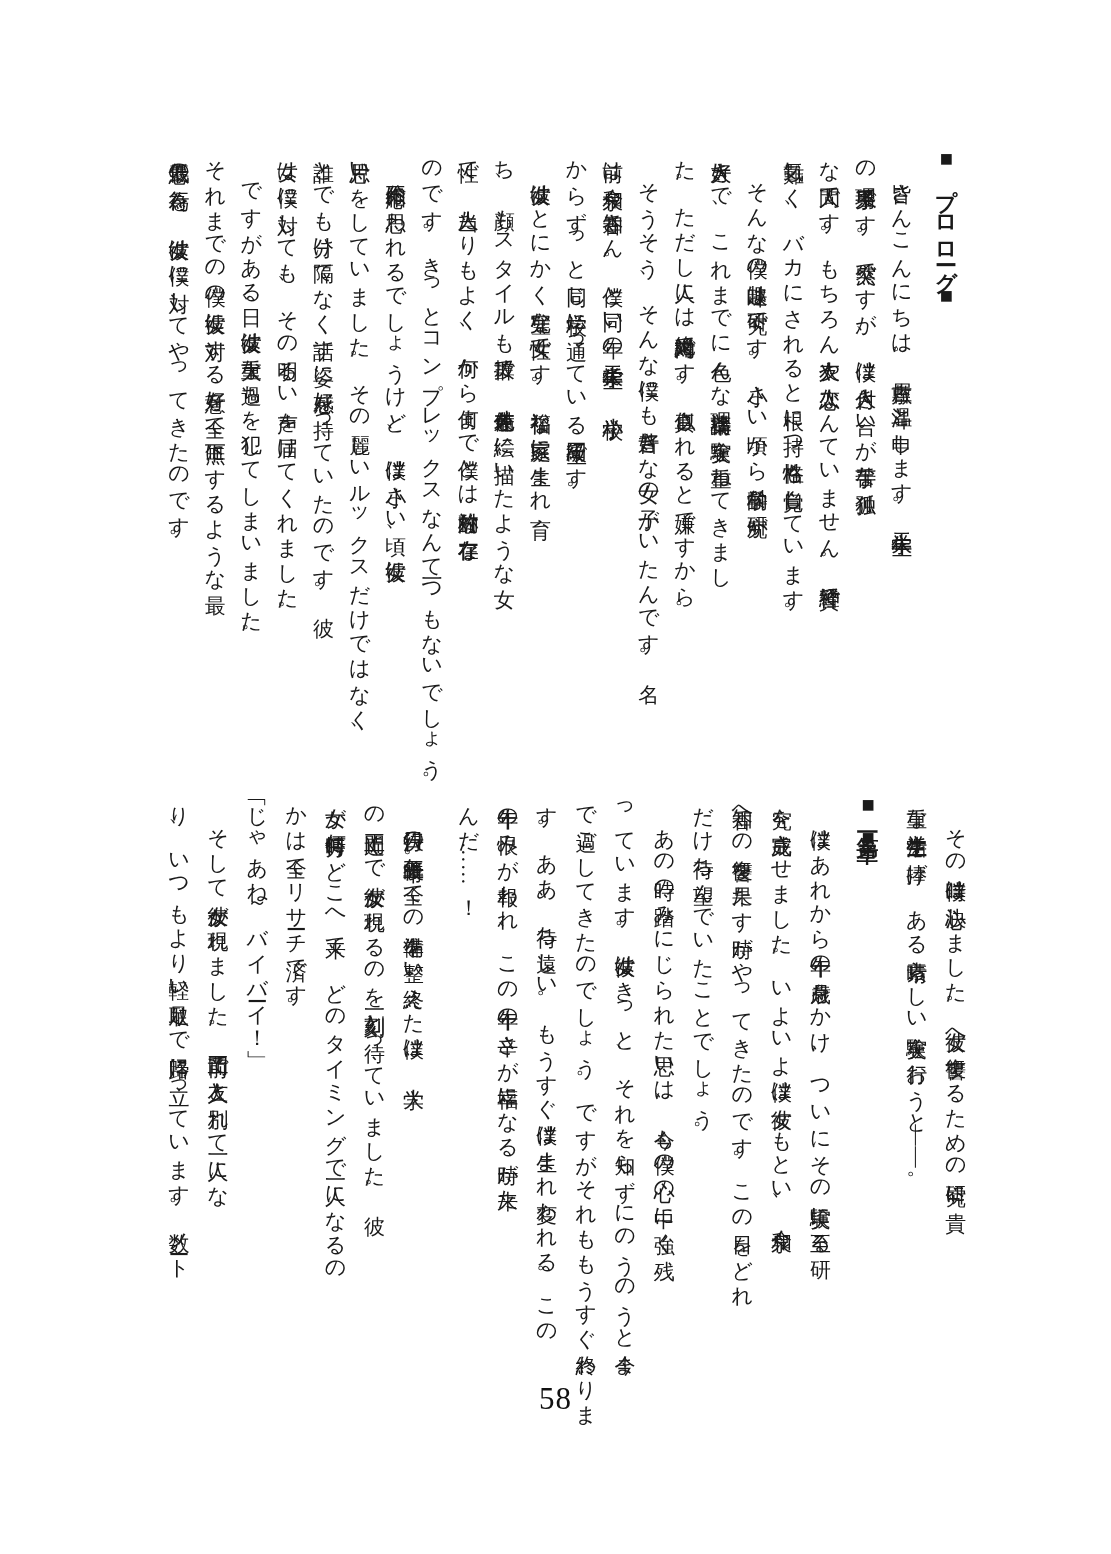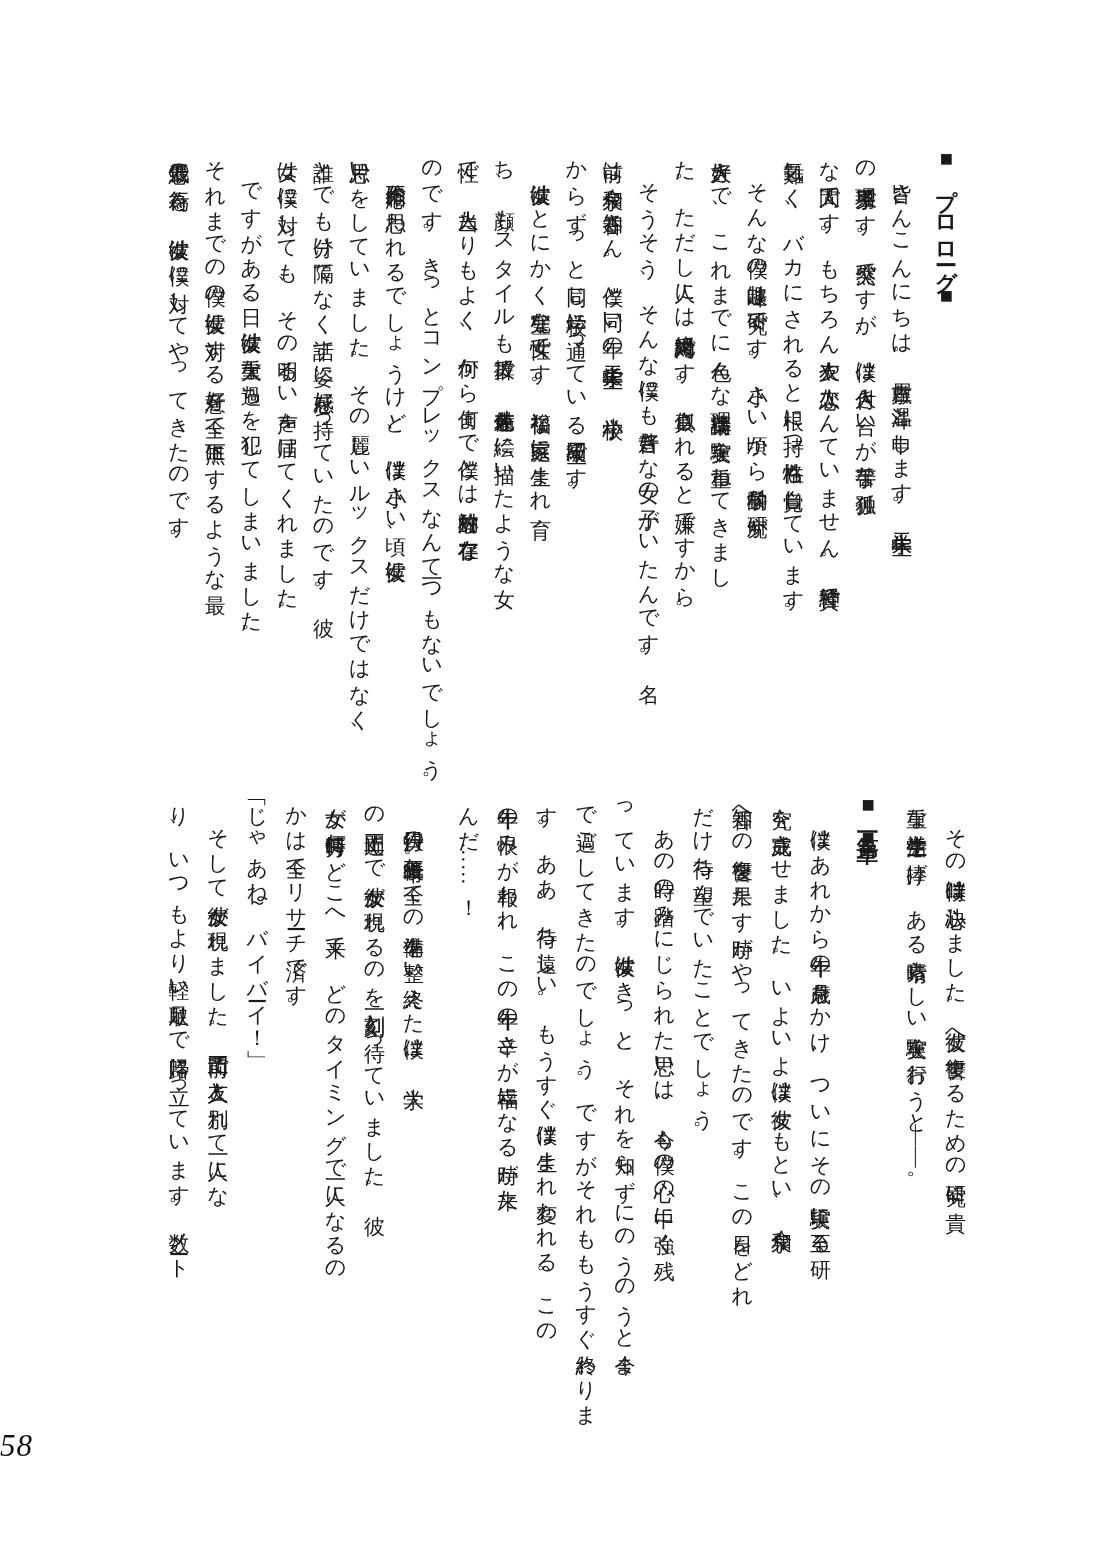--- a/index.html
+++ b/index.html
@@ -43,27 +43,26 @@
     font-size: 22px;
     letter-spacing: 2px;
     padding: 0 9px;
   }
   .col.gap-before {
     margin-right: 16px;
   }
   #page-number {
     position: absolute;
     left: 0;
-    top: 1428px;
+    top: 1381px;
     width: 100%;
-    text-align: left;
+    text-align: center;
     font-size: 31px;
     letter-spacing: 1px;
     color: #111111;
-    font-style: italic;
   }
 </style>
 </head>
 <body>
 
 <div id="page">
   <div id="block-prologue" class="vblock">
       <div class="col heading">■プロローグ■</div>
       <div class="col">　皆さんこんにちは。古屋敷　温斗と申します。大学二年生</div>
       <div class="col">の理系男子です。突然ですが、僕は人付き合いが苦手な孤独</div>

